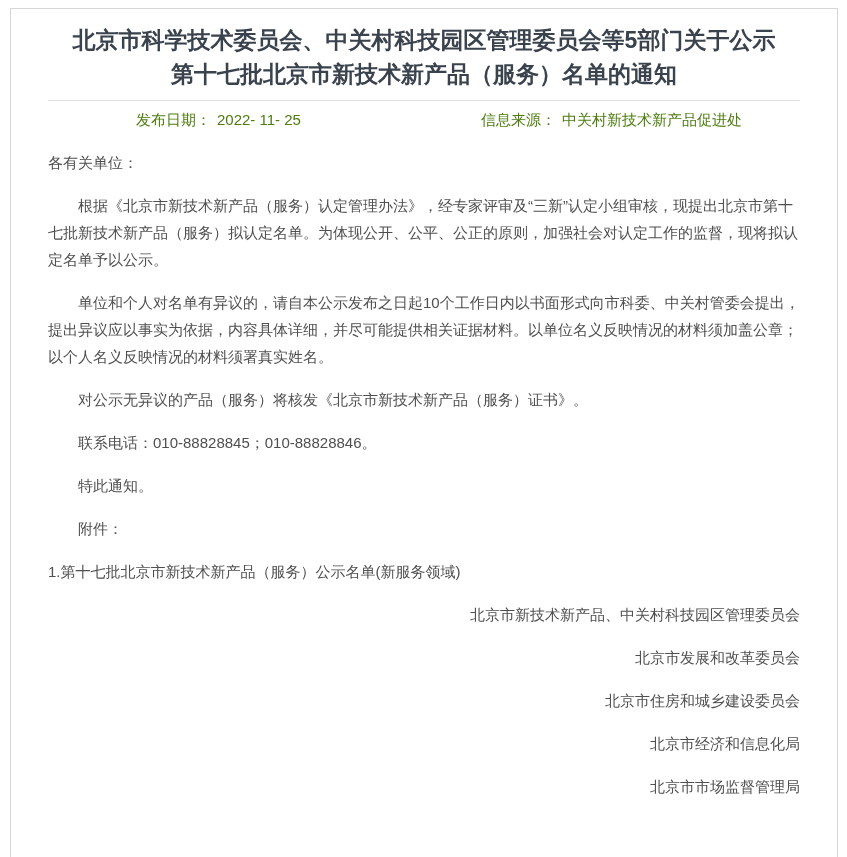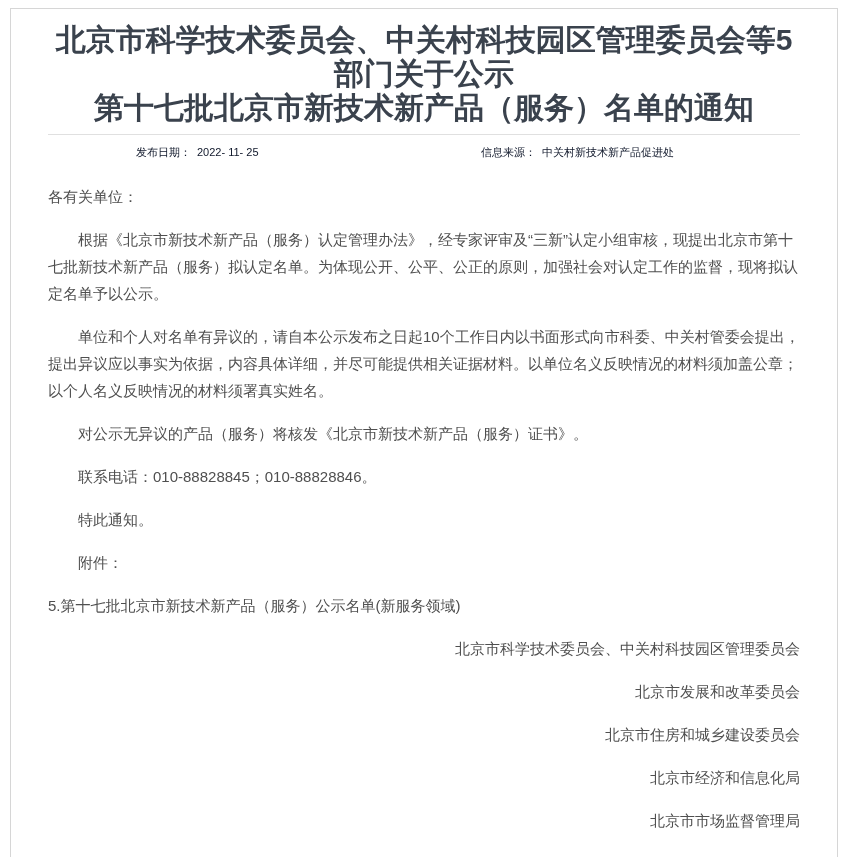--- a/index.html
+++ b/index.html
@@ -19,35 +19,35 @@
     width: 828px;
     height: 990px; 
     background: #ffffff;
     border: 1px solid #d6d6d6;
     border-bottom: none;
     padding: 0 37px;
   }
   .title {
     margin: 14px 0 0 0;
     text-align: center;
-    font-size: 30px;
+    font-size: 23px;
     font-weight: bold;
     color: #3a424d;
     line-height: 34px;
   }
   .title-line { display: block; }
   .divider {
     border-bottom: 1px solid #e0e0e0;
     margin-top: 9px;
   }
   .meta-row {
     position: relative;
     height: 32px;
-    font-size: 11px;
-    color: #0f172a;
+    font-size: 15px;
+    color: #4d7c0f;
   }
   .meta-item { position: absolute; top: 10px; white-space: nowrap; }
   .meta-date   { left: 88px; }
   .meta-source { left: 433px; }
   .meta-item .label { margin-right: 6px; }
   .content {
     margin-top: 4px;
     font-size: 15px;
     color: #4f4f4f;
     line-height: 27px;
@@ -89,24 +89,24 @@
 
     <p class="para">对公示无异议的产品（服务）将核发《北京市新技术新产品（服务）证书》。</p>
 
     <p class="para">联系电话：010-88828845；010-88828846。</p>
 
     <p class="para">特此通知。</p>
 
     <p class="para">附件：</p>
 
 
-    <p class="attachment">5.第十七批北京市新技术新产品（服务）公示名单(新服务领域)</p>
+    <p class="attachment">1.第十七批北京市新技术新产品（服务）公示名单(新服务领域)</p>
 
     <div class="sig-block">
-      <p>北京市科学技术委员会、中关村科技园区管理委员会</p>
+      <p>北京市新技术新产品、中关村科技园区管理委员会</p>
       <p>北京市发展和改革委员会</p>
       <p>北京市住房和城乡建设委员会</p>
       <p>北京市经济和信息化局</p>
       <p>北京市市场监督管理局</p>
 
     </div>
   </div>
 
 </div>
 

